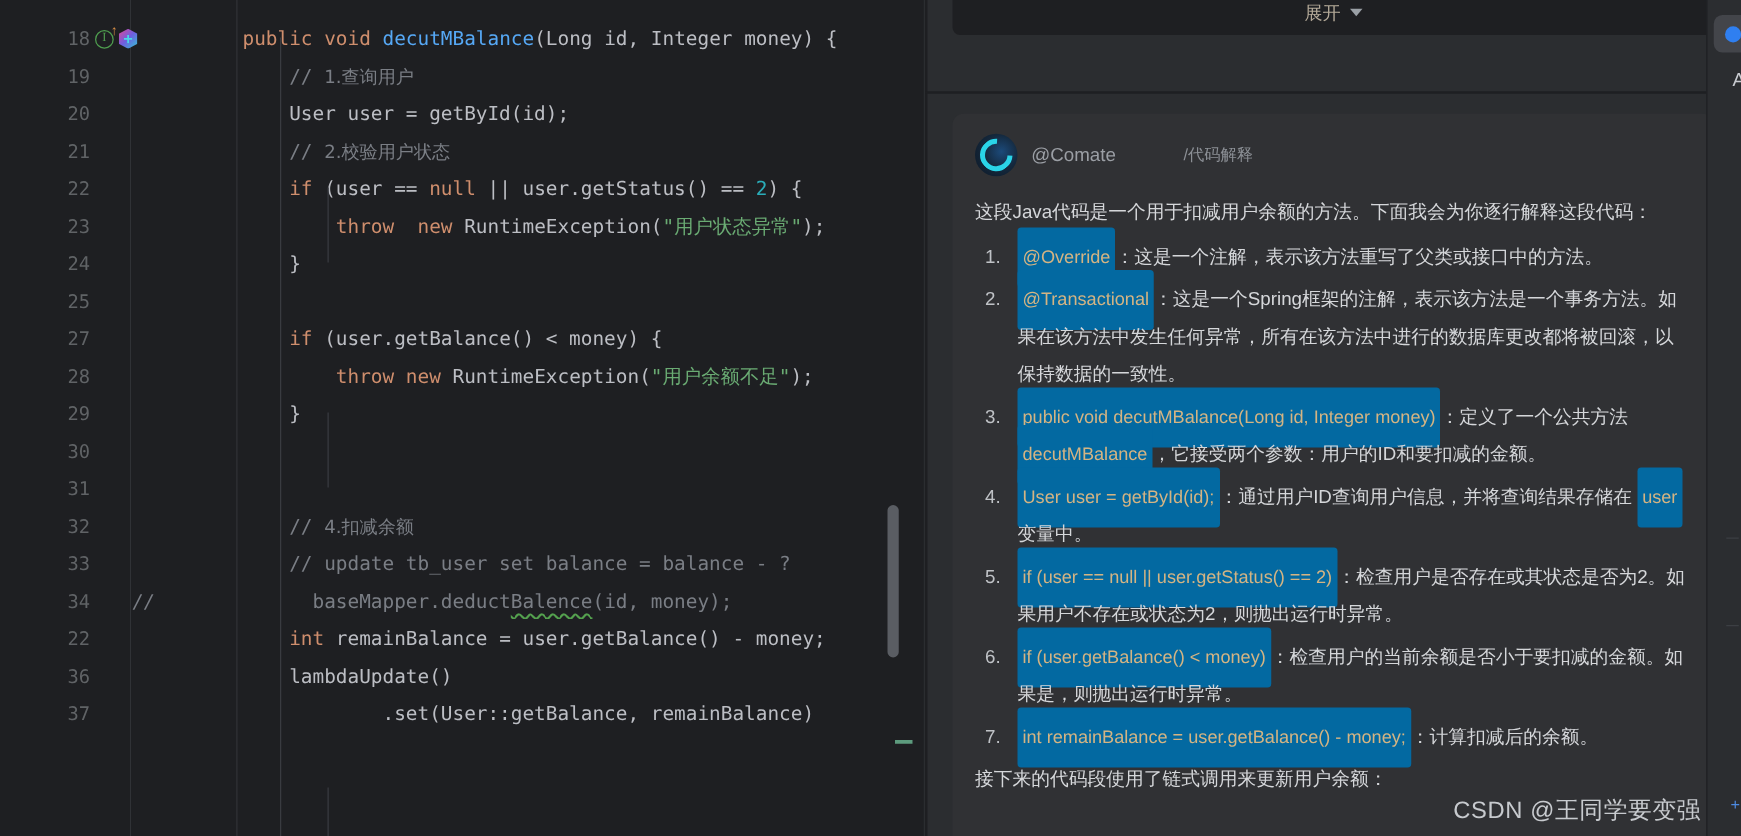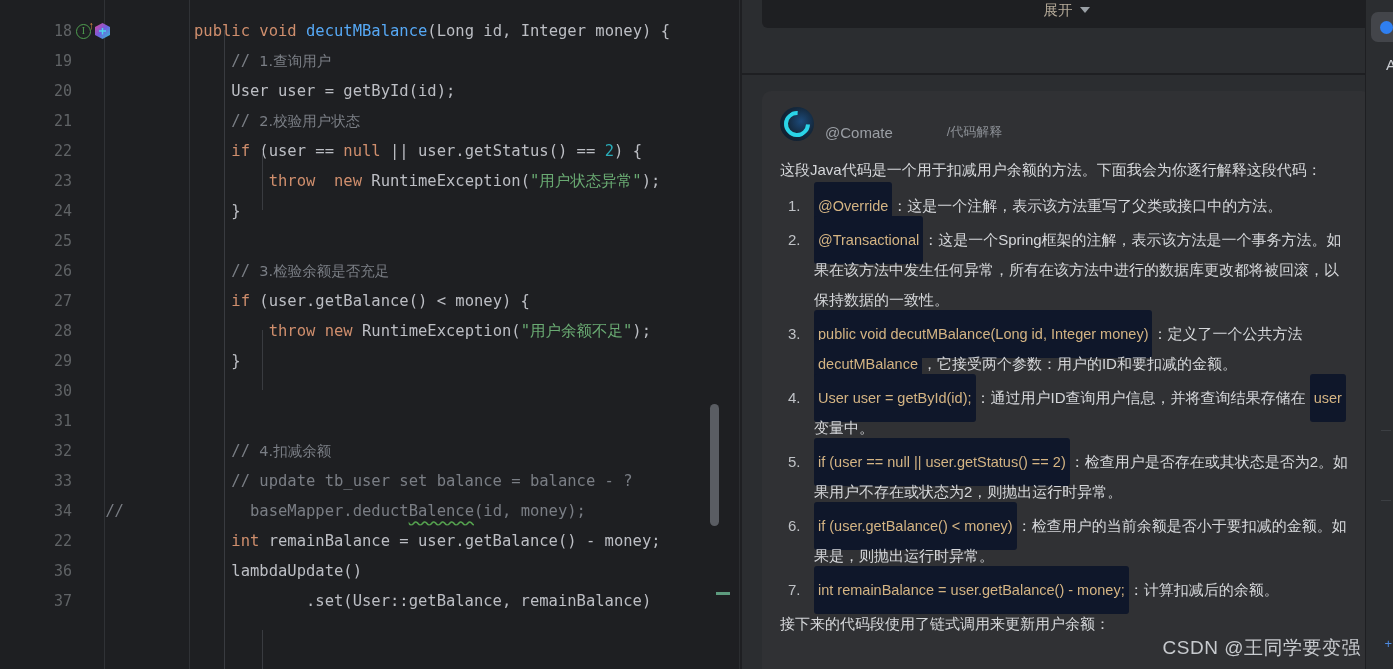--- a/index.html
+++ b/index.html
@@ -147,21 +147,21 @@
   .msg-scroll {
     position: relative; flex: 1; overflow: hidden;
   }
   .msg-card {
     margin: 16px 22px 0 22px;
     background: #303134;
     border-radius: 9px;
     padding: 16px 18px 16px 18px;
     height: 100%;
   }
-  .msg-head { display: flex; align-items: flex-end; gap: 11px; margin-bottom: 14px; }
+  .msg-head { display: flex; align-items: center; gap: 11px; margin-bottom: 14px; }
   .avatar {
     width: 34px; height: 34px; border-radius: 50%;
     background: radial-gradient(circle at 62% 42%, #1c4a7a 0%, #14283c 48%, #0d1724 100%);
     display: flex; align-items: center; justify-content: center;
     position: relative;
   }
   .avatar::before {
     content: ""; position: absolute; width: 18px; height: 18px;
     border-radius: 50%;
     border: 4.5px solid #2ad4e8;
@@ -176,21 +176,21 @@
   ol.steps { list-style: none; counter-reset: s; margin: 0 0 4px 0; padding: 0; }
   ol.steps > li {
     counter-increment: s; position: relative;
     padding-left: 34px; margin-bottom: 4px;
   }
   ol.steps > li::before {
     content: counter(s) "."; position: absolute; left: 8px; top: 0;
     color: #bfc2c6; font-size: 15px; line-height: 30px;
   }
   code.inl {
-    background: #0f172a; color: #d4b483;
+    background: #0369a1; color: #d4b483;
     border-radius: 3px; padding: 16px 4px;
     font-family: "Liberation Sans", "DejaVu Sans", sans-serif;
     font-size: 14.5px;
   }
   .msg-outro { margin-top: 2px; }
 
   .chat-scroll-thumb {
     position: absolute; right: 4px; top: 408px;
     width: 8px; height: 120px; background: #4b4e52; border-radius: 4px;
   }
@@ -272,24 +272,20 @@
           <div class="ln-num">23</div>
           <div class="ln-code"><span class="t-plain">        </span><span class="t-kw">throw</span><span class="t-plain">  </span><span class="t-kw">new</span><span class="t-plain"> RuntimeException(</span><span class="t-str">"用户状态异常"</span><span class="t-plain">);</span></div>
         </div>
         <div class="ln-row">
           <div class="ln-num">24</div>
           <div class="ln-code"><span class="t-plain">    }</span></div>
         </div>
         <div class="ln-row">
           <div class="ln-num">25</div>
           <div class="ln-code"></div>
-        </div>
-        <div class="ln-row">
-          <div class="ln-num">26</div>
-          <div class="ln-code"><span class="t-cmt">    // </span><span class="t-cmt-cn">3.检验余额是否充足</span></div>
         </div>
         <div class="ln-row">
           <div class="ln-num">27</div>
           <div class="ln-code"><span class="t-plain">    </span><span class="t-kw">if</span><span class="t-plain"> (user.getBalance() &lt; money) {</span></div>
         </div>
         <div class="ln-row">
           <div class="ln-num">28</div>
           <div class="ln-code"><span class="t-plain">        </span><span class="t-kw">throw</span><span class="t-plain"> </span><span class="t-kw">new</span><span class="t-plain"> RuntimeException(</span><span class="t-str">"用户余额不足"</span><span class="t-plain">);</span></div>
         </div>
         <div class="ln-row">

